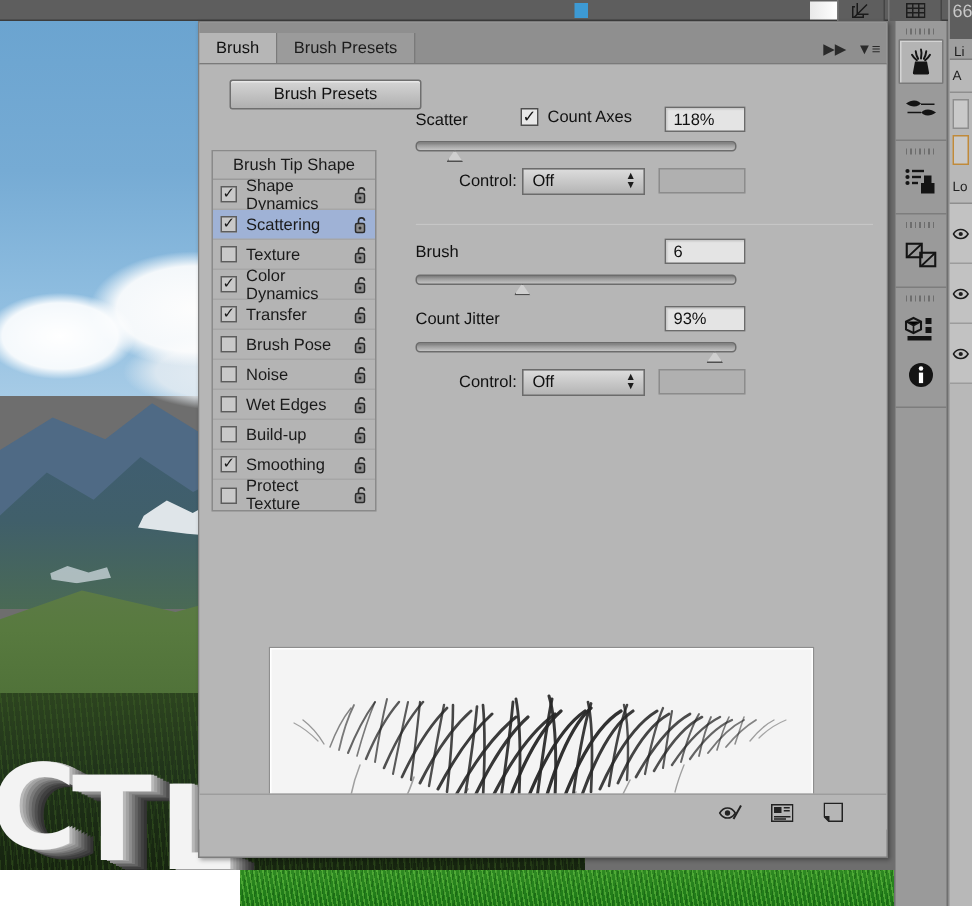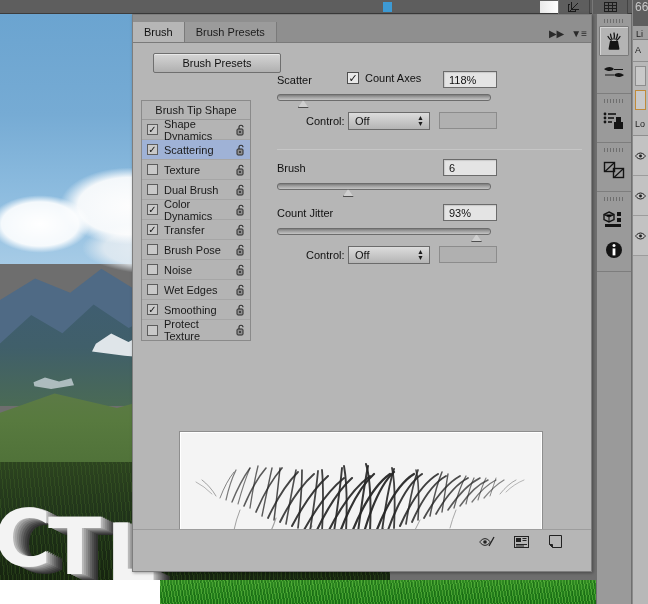--- a/index.html
+++ b/index.html
@@ -431,31 +431,20 @@
           <span class="row-label">Texture</span>
           <span class="lock">
             <svg width="10" height="12" viewBox="0 0 10 12">
                 <path d="M3 5V3.2a2 2 0 0 1 4 0" fill="none" stroke="#2a2a2a" stroke-width="1.1"></path>
                 <rect x="1" y="5" width="6" height="6" rx="1" fill="#8e8e8e" stroke="#2a2a2a" stroke-width="1"></rect>
                 <circle cx="4" cy="8" r="1" fill="#2a2a2a"></circle>
               </svg>
           </span>
         </div>
 
-        <div class="list-row">
-          <span class="cb"></span>
-          <span class="row-label">Dual Brush</span>
-          <span class="lock">
-            <svg width="10" height="12" viewBox="0 0 10 12">
-                <path d="M3 5V3.2a2 2 0 0 1 4 0" fill="none" stroke="#2a2a2a" stroke-width="1.1"></path>
-                <rect x="1" y="5" width="6" height="6" rx="1" fill="#8e8e8e" stroke="#2a2a2a" stroke-width="1"></rect>
-                <circle cx="4" cy="8" r="1" fill="#2a2a2a"></circle>
-              </svg>
-          </span>
-        </div>
 
         <div class="list-row">
           <span class="cb">✓</span>
           <span class="row-label">Color Dynamics</span>
           <span class="lock">
             <svg width="10" height="12" viewBox="0 0 10 12">
                 <path d="M3 5V3.2a2 2 0 0 1 4 0" fill="none" stroke="#2a2a2a" stroke-width="1.1"></path>
                 <rect x="1" y="5" width="6" height="6" rx="1" fill="#8e8e8e" stroke="#2a2a2a" stroke-width="1"></rect>
                 <circle cx="4" cy="8" r="1" fill="#2a2a2a"></circle>
               </svg>
@@ -503,20 +492,31 @@
           <span class="row-label">Wet Edges</span>
           <span class="lock">
             <svg width="10" height="12" viewBox="0 0 10 12">
                 <path d="M3 5V3.2a2 2 0 0 1 4 0" fill="none" stroke="#2a2a2a" stroke-width="1.1"></path>
                 <rect x="1" y="5" width="6" height="6" rx="1" fill="#8e8e8e" stroke="#2a2a2a" stroke-width="1"></rect>
                 <circle cx="4" cy="8" r="1" fill="#2a2a2a"></circle>
               </svg>
           </span>
         </div>
 
+        <div class="list-row">
+          <span class="cb"></span>
+          <span class="row-label">Build-up</span>
+          <span class="lock">
+            <svg width="10" height="12" viewBox="0 0 10 12">
+                <path d="M3 5V3.2a2 2 0 0 1 4 0" fill="none" stroke="#2a2a2a" stroke-width="1.1"></path>
+                <rect x="1" y="5" width="6" height="6" rx="1" fill="#8e8e8e" stroke="#2a2a2a" stroke-width="1"></rect>
+                <circle cx="4" cy="8" r="1" fill="#2a2a2a"></circle>
+              </svg>
+          </span>
+        </div>
 
         <div class="list-row">
           <span class="cb">✓</span>
           <span class="row-label">Smoothing</span>
           <span class="lock">
             <svg width="10" height="12" viewBox="0 0 10 12">
                 <path d="M3 5V3.2a2 2 0 0 1 4 0" fill="none" stroke="#2a2a2a" stroke-width="1.1"></path>
                 <rect x="1" y="5" width="6" height="6" rx="1" fill="#8e8e8e" stroke="#2a2a2a" stroke-width="1"></rect>
                 <circle cx="4" cy="8" r="1" fill="#2a2a2a"></circle>
               </svg>

